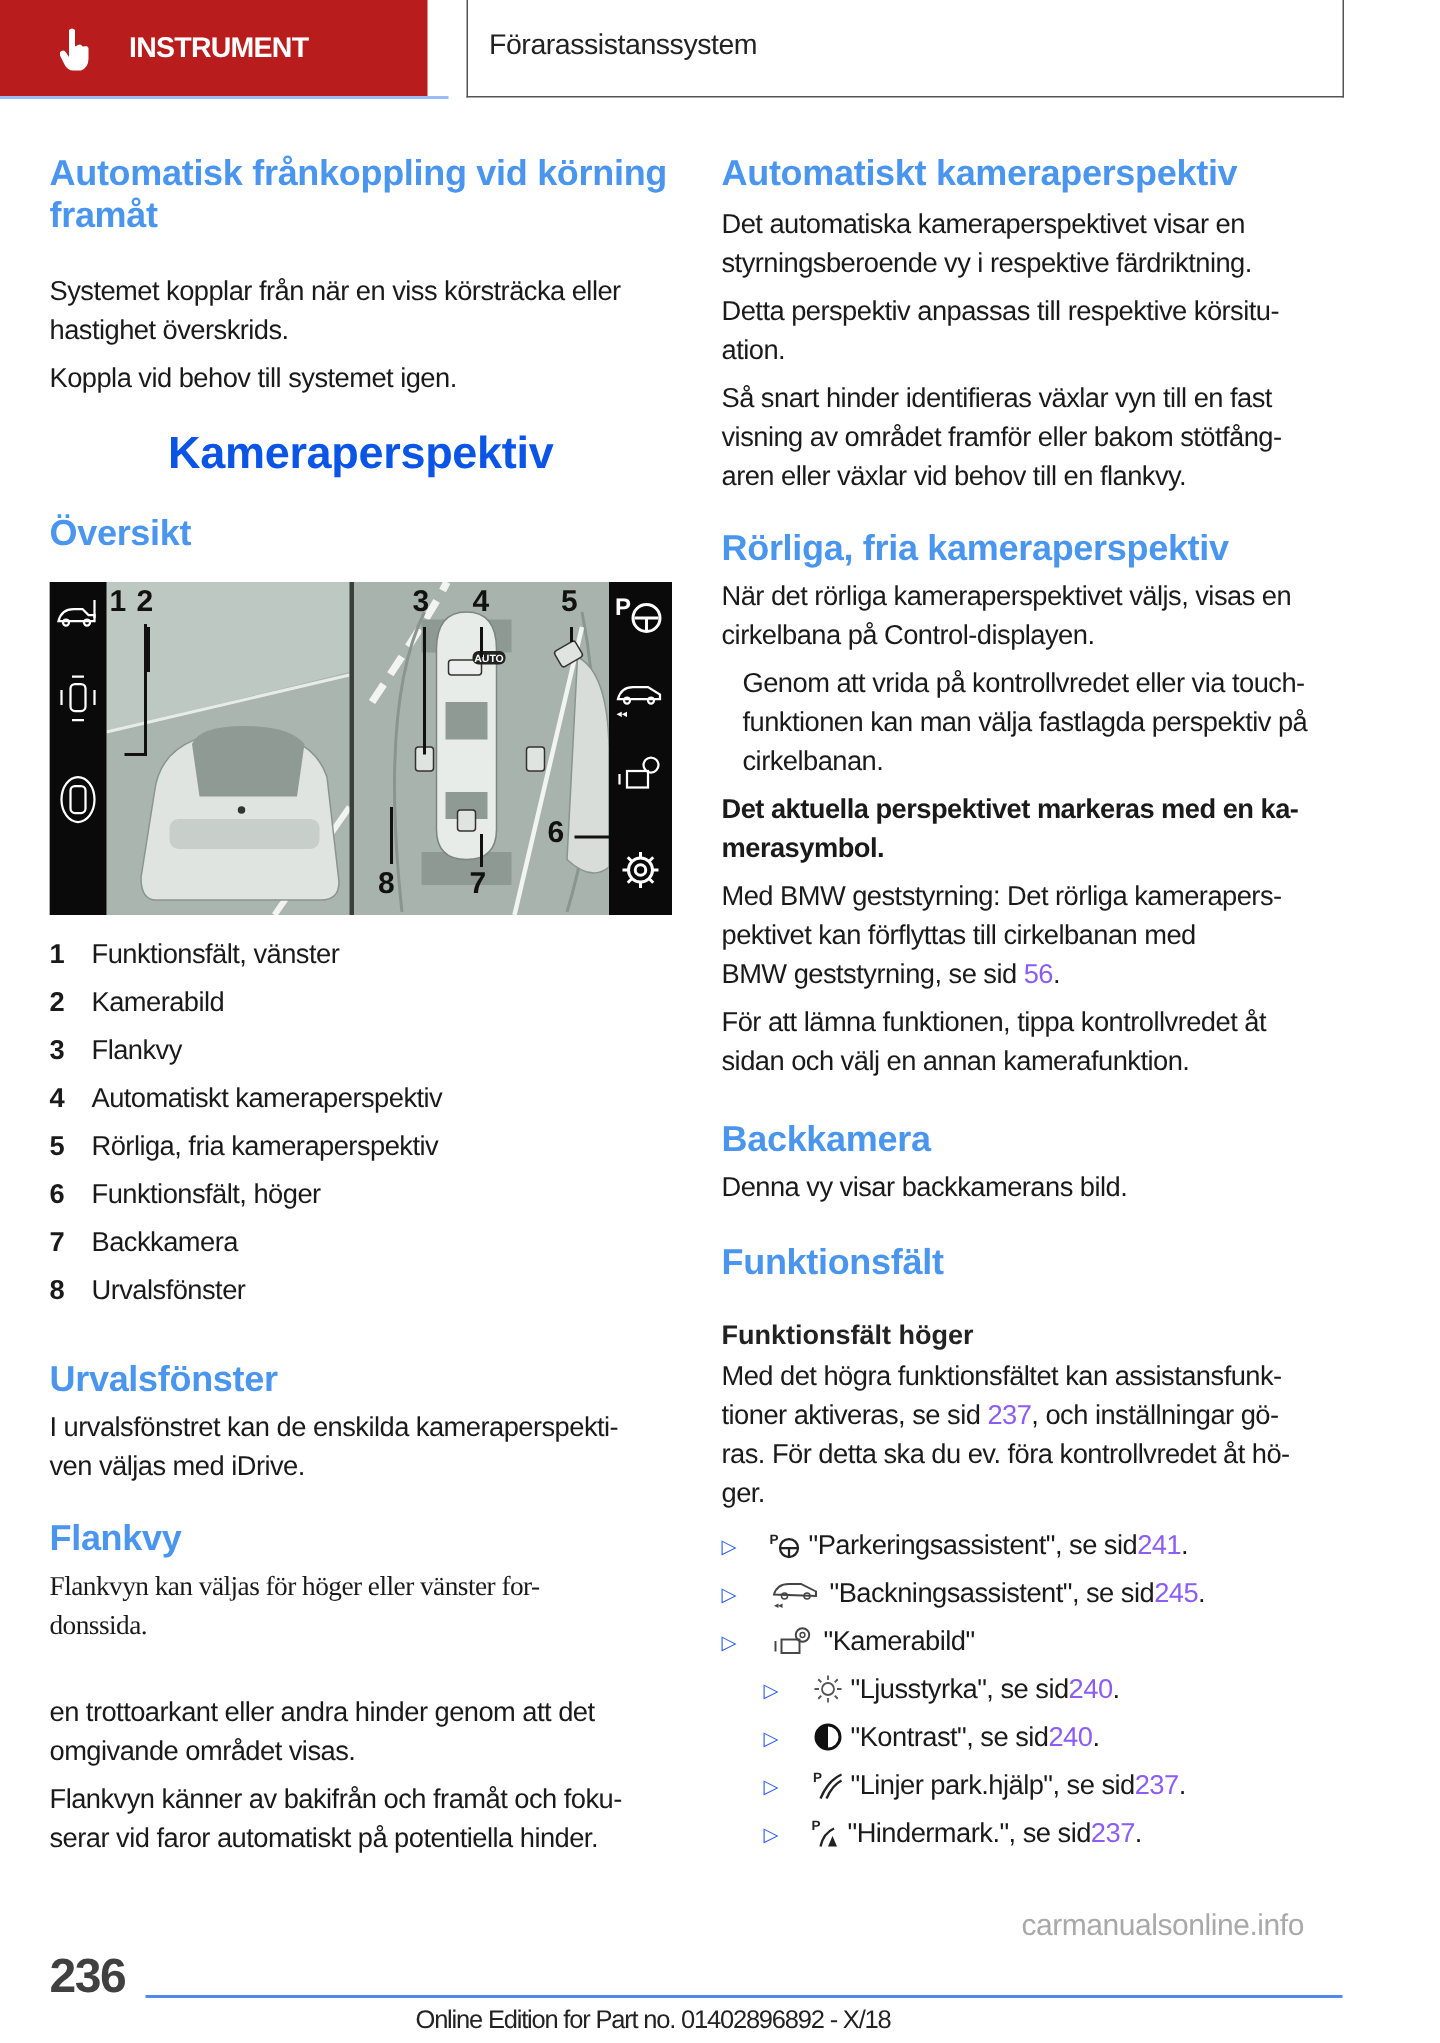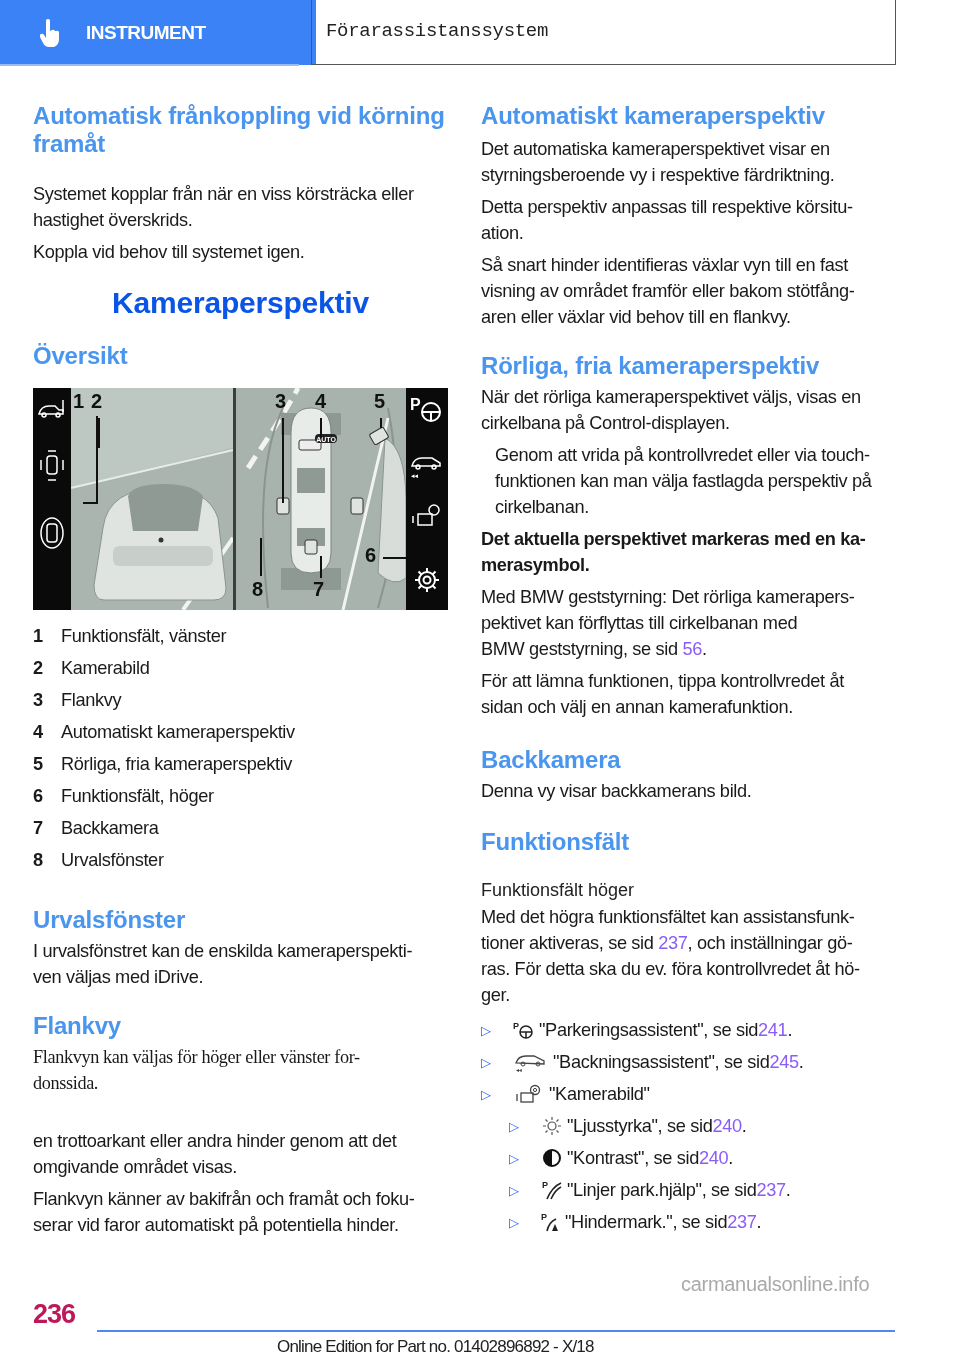--- a/index.html
+++ b/index.html
@@ -1,34 +1,34 @@
 <!DOCTYPE html>
 <html><head>
 <meta charset="utf-8">
 <style>
   * { box-sizing: border-box; margin: 0; padding: 0; }
   html, body { width: 960px; height: 1362px; background: #ffffff; overflow: hidden; }
   body { position: relative; font-family: "Liberation Sans", sans-serif; color: #1a1a1a; }
 
   
-  .hdr-tab { position: absolute; left: 0; top: 0; width: 316px; height: 65px; background: #3b82f6; display: flex; align-items: center; }
+  .hdr-tab { position: absolute; left: 0; top: 0; width: 285px; height: 65px; background: #b91c1c; display: flex; align-items: center; }
   .hdr-tab .hand { margin-left: 40px; width: 22px; height: 30px; display: block; }
   .hdr-tab .label { margin-left: 24px; color: #ffffff; font-weight: bold; font-size: 19px; letter-spacing: -0.5px; }
   .hdr-tab-underline { position: absolute; left: 0; top: 64px; width: 299px; height: 2px; background: #9bbcf8; }
   .hdr-box { position: absolute; left: 311px; top: -2px; width: 585px; height: 67px; border: 1.5px solid #555; border-top: none; display: flex; align-items: center; }
-  .hdr-box .label { margin-left: 14px; font-size: 19px; color: #222; letter-spacing: -0.3px; font-family: Liberation Mono, monospace; }
+  .hdr-box .label { margin-left: 14px; font-size: 19px; color: #222; letter-spacing: -0.3px; }
 
   
   .col { position: absolute; top: 100px; }
   .col-left { left: 33px; width: 415px; }
   .col-right { left: 481px; width: 410px; }
 
   h2.lblue { color: #4a95ee; font-weight: bold; font-size: 24px; line-height: 28px; letter-spacing: -0.2px; }
   h2.dblue { color: #0a55e6; font-weight: bold; font-size: 30px; line-height: 30px; letter-spacing: -0.2px; text-align: center; }
-  h3.sub { color: #222; font-weight: normal; font-size: 18px; line-height: 24px; }
+  h3.sub { color: #222; font-weight: bold; font-size: 18px; line-height: 24px; }
   p { font-size: 18.2px; line-height: 26px; letter-spacing: -0.35px; color: #1a1a1a; }
   .link { color: #8b5cf6; }
 
   
   .legend { margin-top: 10px; }
   .legend-row { display: flex; height: 32px; align-items: center; font-size: 18.2px; letter-spacing: -0.35px; }
   .legend-row .num { width: 28px; font-weight: bold; }
 
   
   .figure { position: relative; width: 415px; height: 222px; background: #b8c4bd; overflow: hidden; margin-top: 18px; }
@@ -37,21 +37,21 @@
   .fig-split { position: absolute; left: 200px; top: 0; width: 3px; height: 222px; background: #3a3f3c; }
   .fig-num { position: absolute; font-weight: bold; font-size: 20px; color: #111; font-family: "Liberation Sans", sans-serif; }
 
   
   .bullet { display: flex; align-items: center; height: 32px; font-size: 18.2px; letter-spacing: -0.35px; }
   .bullet .tri { color: #2b5cf0; font-size: 13px; width: 28px; }
   .bullet.sub { padding-left: 28px; }
   .bullet .ic { display: inline-flex; width: 44px; justify-content: center; align-items: center; }
 
   
-  .page-num { position: absolute; left: 33px; top: 1299px; font-size: 27px; font-weight: bold; color: #be185d; letter-spacing: -1px; }
+  .page-num { position: absolute; left: 33px; top: 1299px; font-size: 32px; font-weight: bold; color: #404040; letter-spacing: -1px; }
   .footer-line { position: absolute; left: 97px; top: 1330px; width: 798px; height: 2px; background: #4f89ef; }
   .footer-text { position: absolute; left: 277px; top: 1337px; font-size: 17px; color: #222; letter-spacing: -0.8px; }
   .watermark { position: absolute; left: 681px; top: 1273px; font-size: 20px; color: #a9a9a9; letter-spacing: -0.3px; }
 </style>
 </head>
 <body>
 
 <div class="hdr-tab">
   <svg class="hand" viewBox="0 0 22 30">
     <path d="M6 2 q2-2 4 0 v11 l2-1 q2-1 3 1 l1 0 q2-1 3 1 v7 q0 6-5 8 h-5 q-4 0-6-4 l-3-6 q-1-2 1-3 q2-1 3 1 l2 3 z" fill="#fff"></path>

